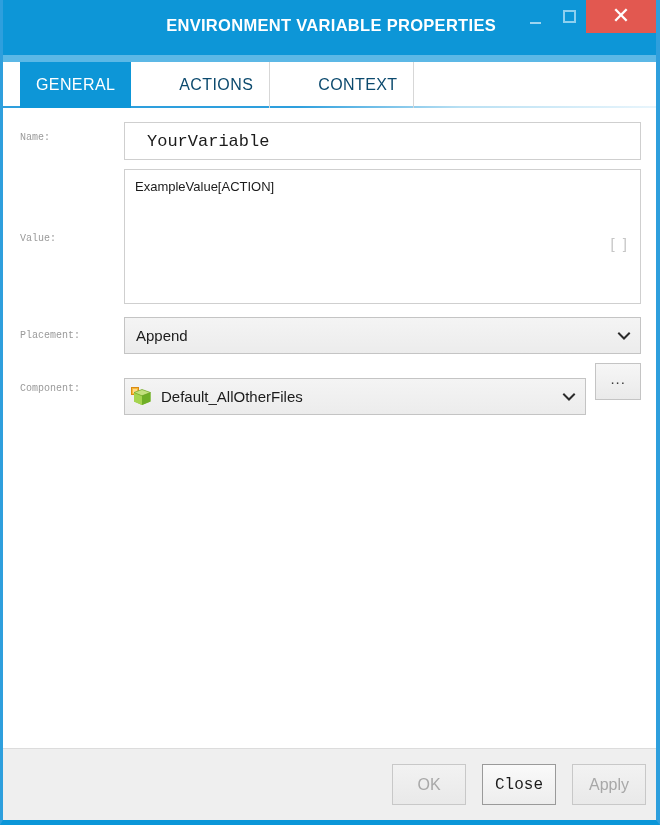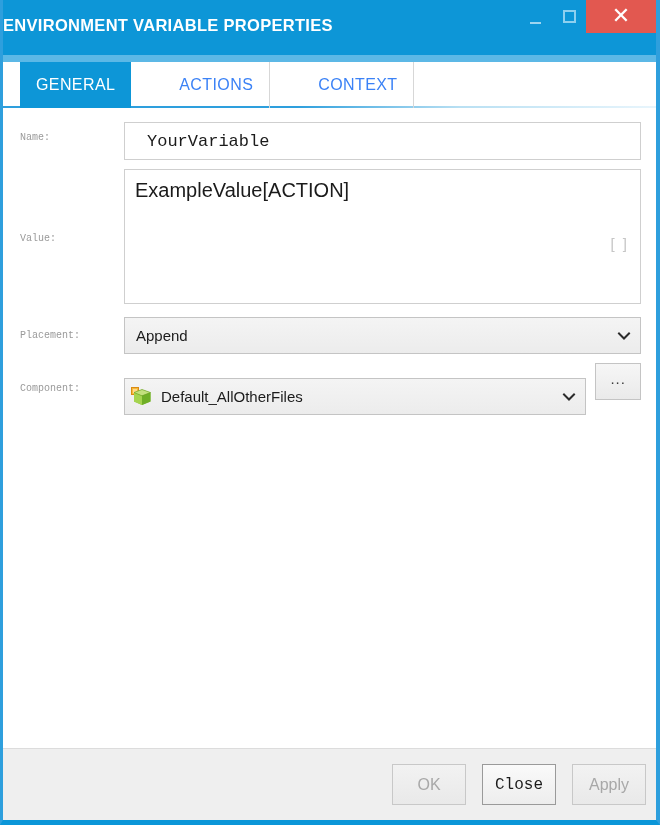--- a/index.html
+++ b/index.html
@@ -34,21 +34,21 @@
     position: relative;
     height: 55px;
     background: #0d96d7;
     flex: 0 0 auto;
   }
   .title-text {
     position: absolute;
     left: 0;
     right: 0;
     top: 16px;
-    text-align: left;
+    text-align: right;
     padding-right: 160px;
     color: #ffffff;
     font-size: 16.5px;
     font-weight: bold;
     letter-spacing: 0.3px;
     white-space: nowrap;
     pointer-events: none;
   }
   .win-controls {
     position: absolute;
@@ -117,21 +117,21 @@
     position: absolute;
     left: 0; right: 0; bottom: 0;
     height: 2px;
     background: linear-gradient(to right, #2e9fdd 0%, #2e9fdd 45%, #b9e0f3 70%, #e8f5fc 100%);
   }
   .tab {
     display: flex;
     align-items: center;
     padding: 0 16px;
     font-size: 16px;
-    color: #3b82f6;
+    color: #0c4a6e;
     letter-spacing: 0.4px;
     cursor: default;
     position: relative;
     z-index: 2;
     border-right: 1px solid #d7d7d7;
   }
   .tab.active {
     background: #0d96d7;
     color: #ffffff;
     border-right: none;
@@ -192,21 +192,21 @@
   .textarea-wrap {
     position: relative;
     width: 100%;
   }
   .textarea {
     box-sizing: border-box;
     width: 100%;
     height: 135px;
     border: 1px solid #cfcfcf;
     background: #ffffff;
-    font-size: 20px;
+    font-size: 13px;
     color: #1b1b1b;
     padding: 9px 10px;
     font-family: "Liberation Sans", sans-serif;
     resize: none;
     outline: none;
     overflow: hidden;
   }
   .expr-hint {
     position: absolute;
     right: 12px;

